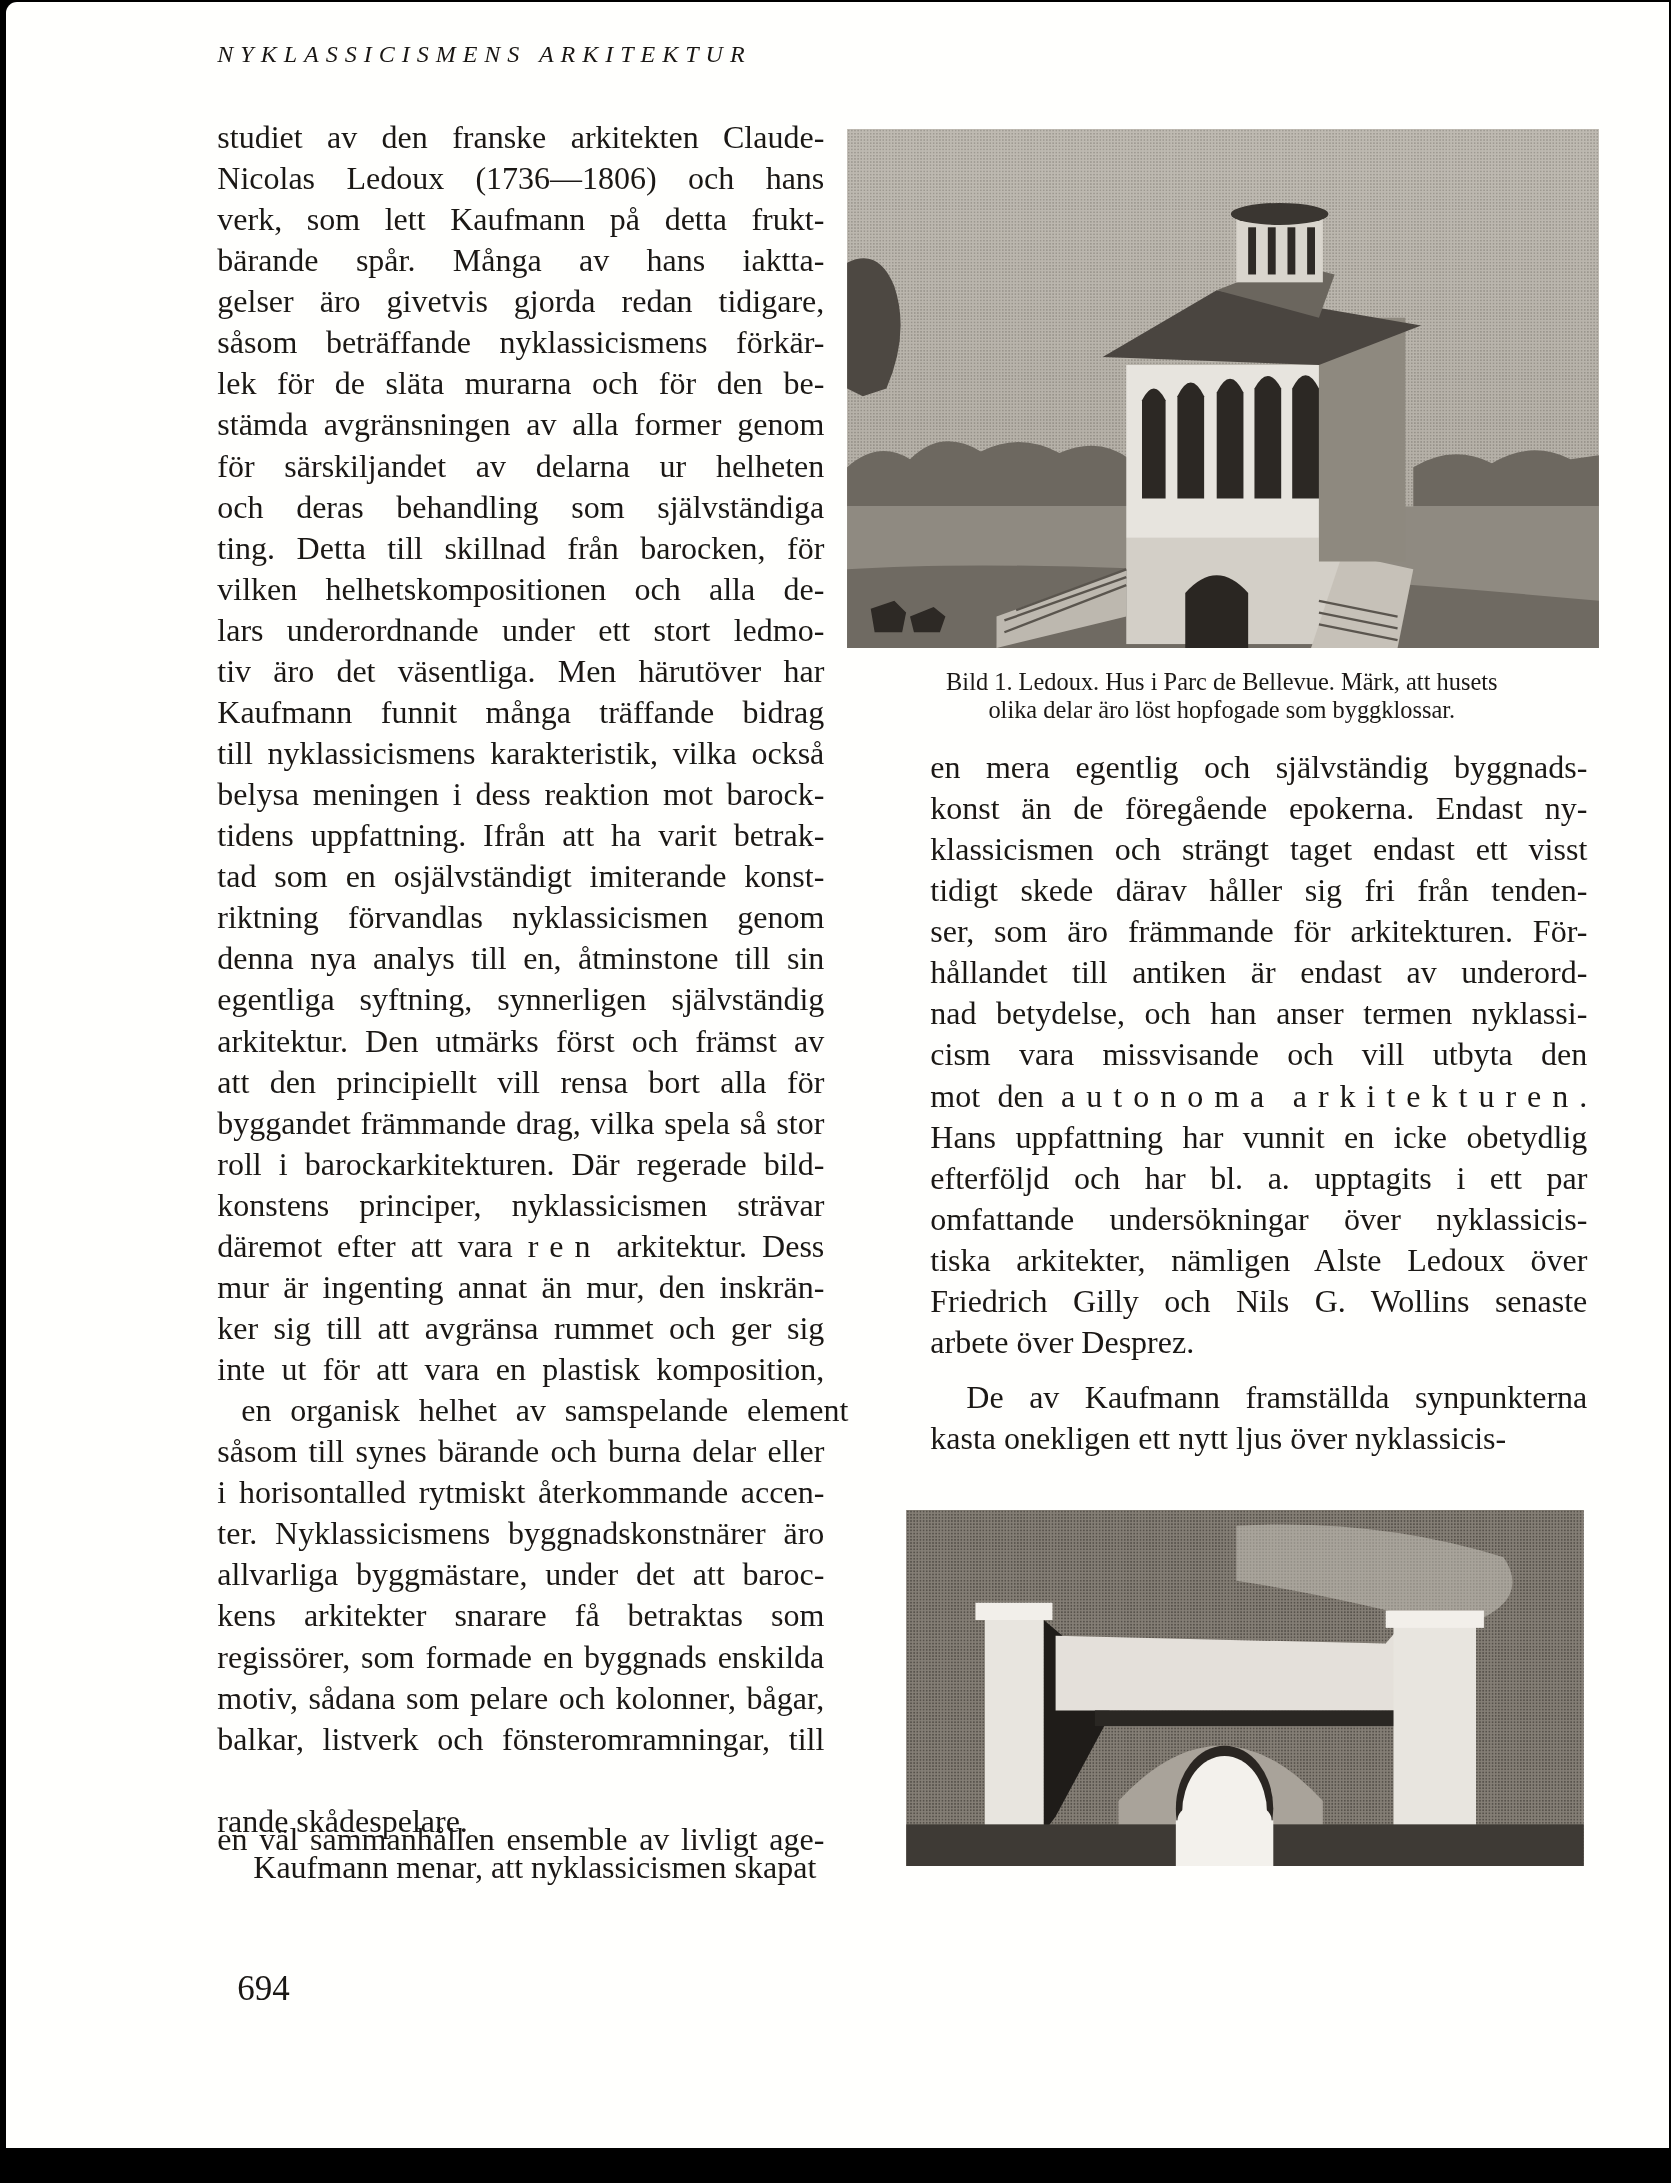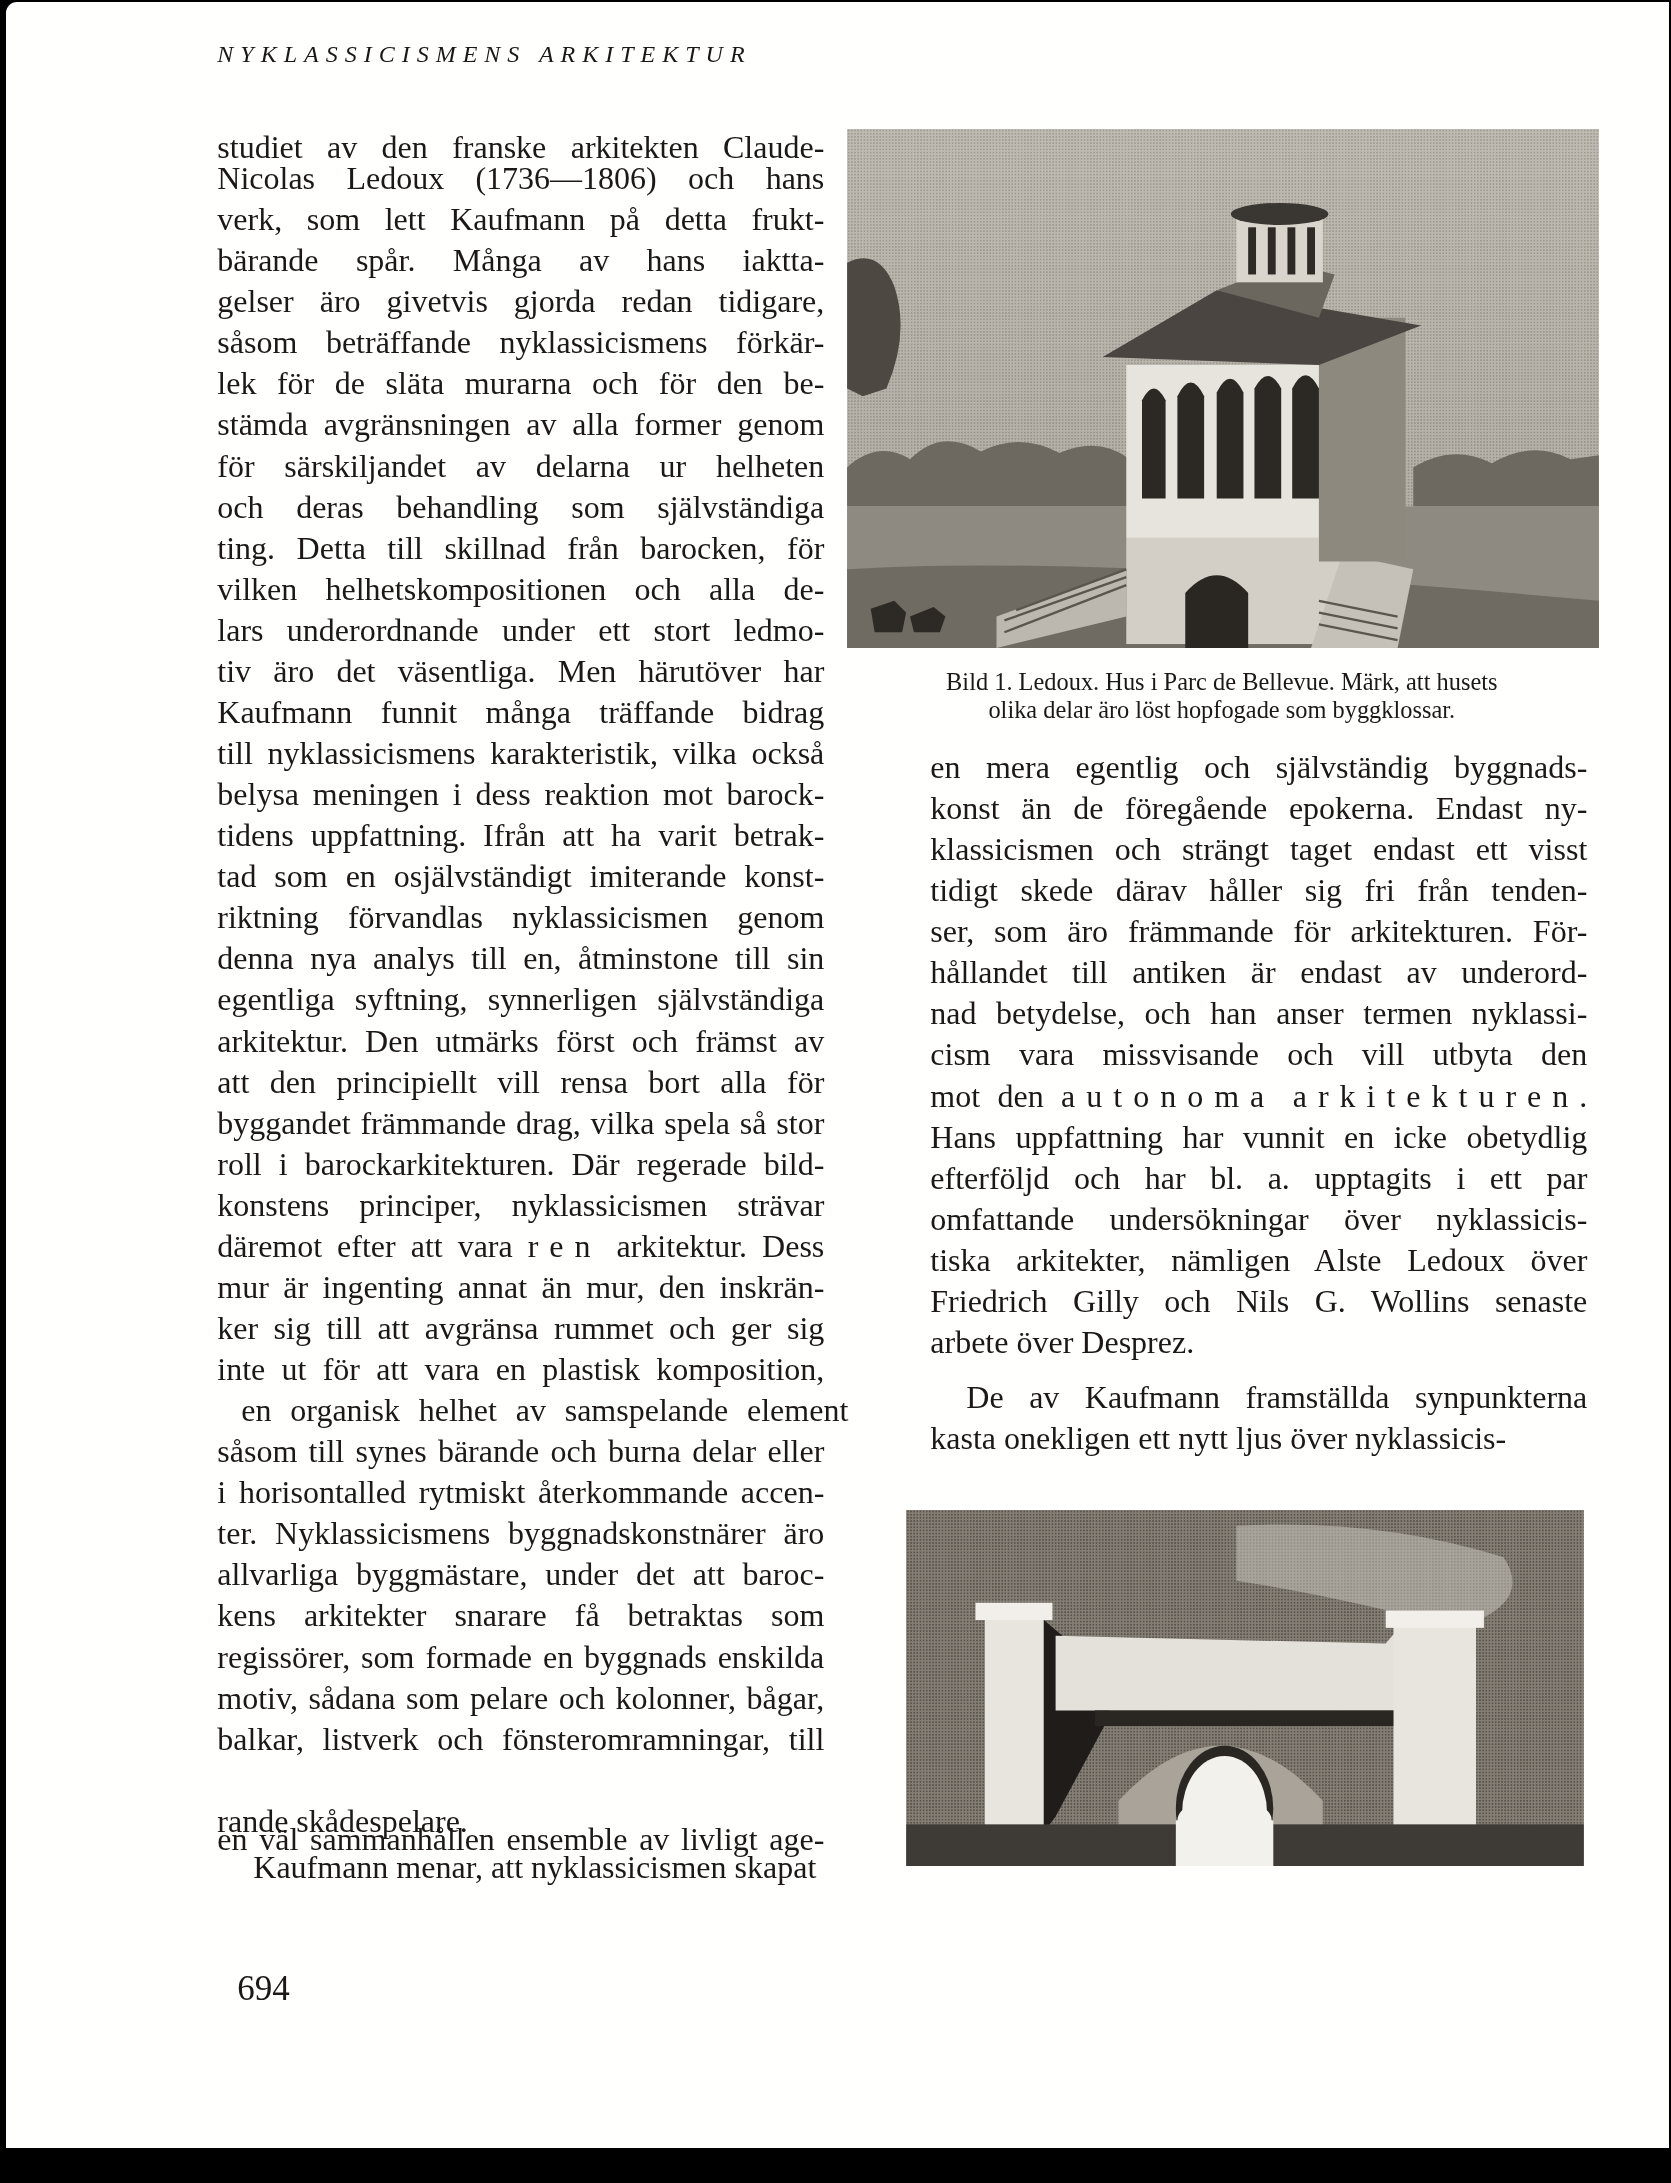--- a/index.html
+++ b/index.html
@@ -21,42 +21,42 @@
   svg { display:block; }
 </style>
 </head>
 <body>
 
 <div class="page">
 
   <div class="running-head">NYKLASSICISMENS ARKITEKTUR</div>
 
   <div class="col" id="left-col" style="left:211px; top:115px; width:607px;">
-      <div class="line" style="top: 10px; width: 607px;"><span>studiet av den franske arkitekten Claude-</span></div>
+      <div class="line" style="top: 0px; width: 607px;"><span>studiet av den franske arkitekten Claude-</span></div>
       <div class="line" style="top: 41px; width: 607px;"><span>Nicolas Ledoux (1736—1806) och hans</span></div>
       <div class="line" style="top: 82px; width: 607px;"><span>verk, som lett Kaufmann på detta frukt-</span></div>
       <div class="line" style="top: 123px; width: 607px;"><span>bärande spår. Många av hans iaktta-</span></div>
       <div class="line" style="top: 164px; width: 607px;"><span>gelser äro givetvis gjorda redan tidigare,</span></div>
       <div class="line" style="top: 205px; width: 607px;"><span>såsom beträffande nyklassicismens förkär-</span></div>
       <div class="line" style="top: 246px; width: 607px;"><span>lek för de släta murarna och för den be-</span></div>
       <div class="line" style="top: 287px; width: 607px;"><span>stämda avgränsningen av alla former genom</span></div>
       <div class="line" style="top: 329px; width: 607px;"><span>för särskiljandet av delarna ur helheten</span></div>
       <div class="line" style="top: 370px; width: 607px;"><span>och deras behandling som självständiga</span></div>
       <div class="line" style="top: 411px; width: 607px;"><span>ting. Detta till skillnad från barocken, för</span></div>
       <div class="line" style="top: 452px; width: 607px;"><span>vilken helhetskompositionen och alla de-</span></div>
       <div class="line" style="top: 493px; width: 607px;"><span>lars underordnande under ett stort ledmo-</span></div>
       <div class="line" style="top: 534px; width: 607px;"><span>tiv äro det väsentliga. Men härutöver har</span></div>
       <div class="line" style="top: 575px; width: 607px;"><span>Kaufmann funnit många träffande bidrag</span></div>
       <div class="line" style="top: 616px; width: 607px;"><span>till nyklassicismens karakteristik, vilka också</span></div>
       <div class="line" style="top: 657px; width: 607px;"><span>belysa meningen i dess reaktion mot barock-</span></div>
       <div class="line" style="top: 698px; width: 607px;"><span>tidens uppfattning. Ifrån att ha varit betrak-</span></div>
       <div class="line" style="top: 739px; width: 607px;"><span>tad som en osjälvständigt imiterande konst-</span></div>
       <div class="line" style="top: 780px; width: 607px;"><span>riktning förvandlas nyklassicismen genom</span></div>
       <div class="line" style="top: 821px; width: 607px;"><span>denna nya analys till en, åtminstone till sin</span></div>
-      <div class="line" style="top: 862px; width: 607px;"><span>egentliga syftning, synnerligen självständiga</span></div>
+      <div class="line" style="top: 862px; width: 607px;"><span>egentliga syftning, synnerligen självständig</span></div>
       <div class="line" style="top: 904px; width: 607px;"><span>arkitektur. Den utmärks först och främst av</span></div>
       <div class="line" style="top: 945px; width: 607px;"><span>att den principiellt vill rensa bort alla för</span></div>
       <div class="line" style="top: 986px; width: 607px;"><span>byggandet främmande drag, vilka spela så stor</span></div>
       <div class="line" style="top: 1027px; width: 607px;"><span>roll i barockarkitekturen. Där regerade bild-</span></div>
       <div class="line" style="top: 1068px; width: 607px;"><span>konstens principer, nyklassicismen strävar</span></div>
       <div class="line" style="top: 1109px; width: 607px;"><span>däremot efter att vara </span><span class="spaced">ren</span><span> arkitektur. Dess</span></div>
       <div class="line" style="top: 1150px; width: 607px;"><span>mur är ingenting annat än mur, den inskrän-</span></div>
       <div class="line" style="top: 1191px; width: 607px;"><span>ker sig till att avgränsa rummet och ger sig</span></div>
       <div class="line" style="top: 1232px; width: 607px;"><span>inte ut för att vara en plastisk komposition,</span></div>
       <div class="line" style="top: 1273px; width: 607px; margin-left: 24px;"><span>en organisk helhet av samspelande element</span></div>

